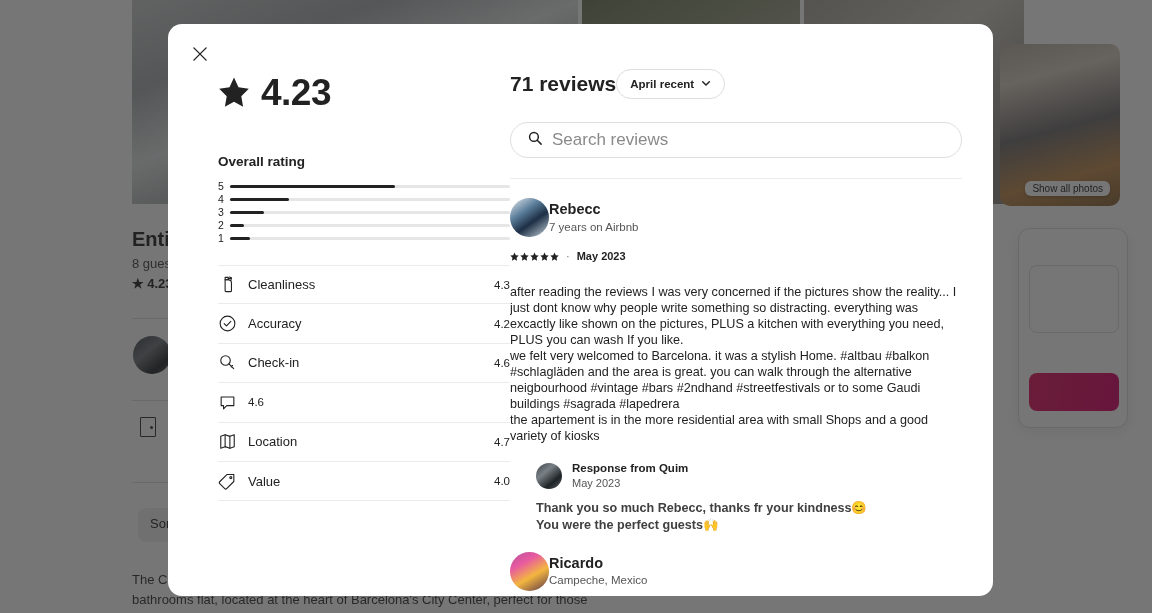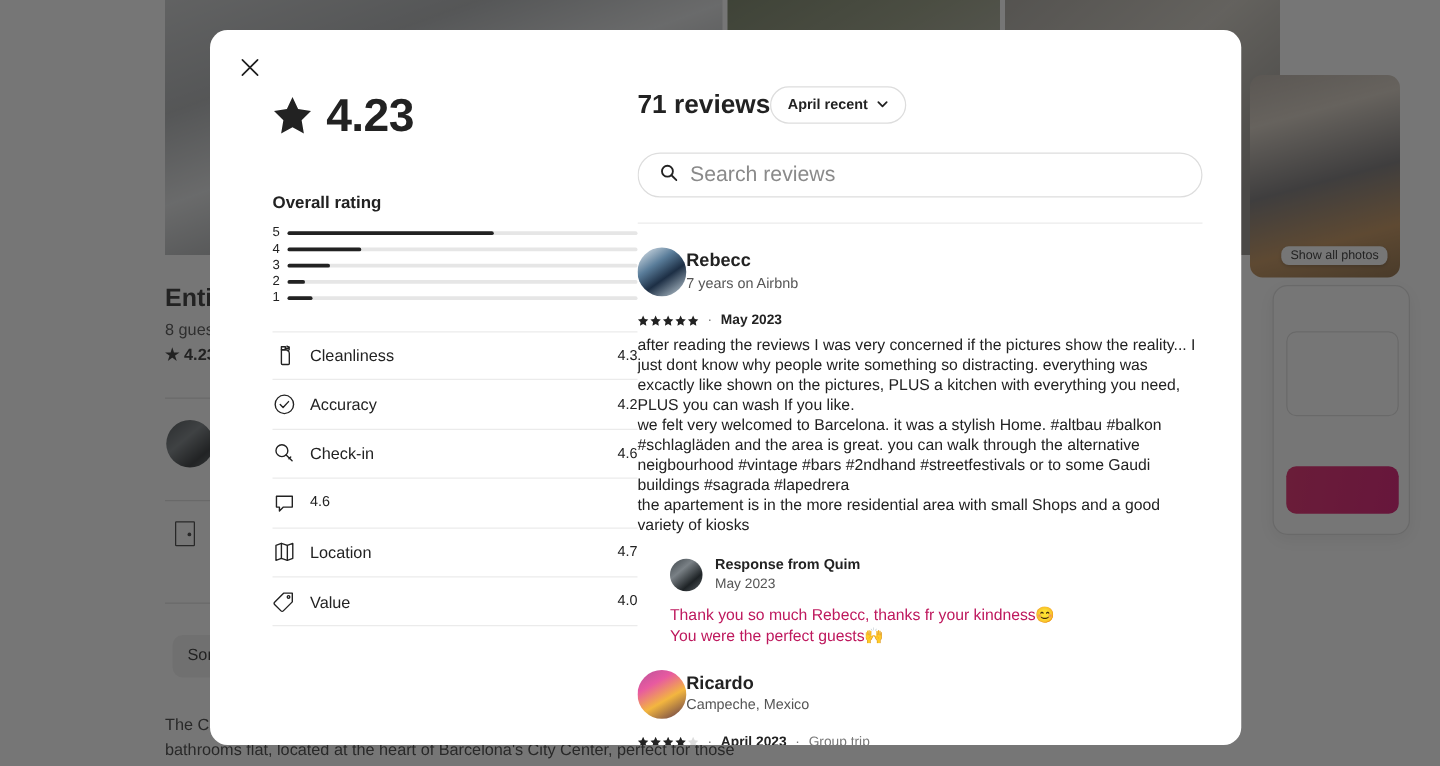--- a/index.html
+++ b/index.html
@@ -25,21 +25,21 @@
     border-radius: 0 0 0 0;
   }
   .photo.p1 { width: 446px; height: 204px;
     background: linear-gradient(160deg,#c9cbcc 0%,#a9acae 25%,#dfe1e2 45%,#8e9193 70%,#b6b9ba 100%); }
   .photo.p2 { width: 218px; height: 204px;
     background: linear-gradient(150deg,#6f7a5c 0%,#8f9579 30%,#b3b2a6 60%,#7c8271 100%); }
   .photo.p3 { width: 220px; height: 204px;
     background: linear-gradient(140deg,#a8a49c 0%,#cfcac0 40%,#8d8a84 80%); }
 
   .photo-side {
-    position: absolute; top: 60px; left: 1000px; width: 120px; height: 162px;
+    position: absolute; top: 44px; left: 1000px; width: 120px; height: 162px;
     border-radius: 10px;
     background: linear-gradient(165deg,#b8aea4 0%,#d6ccbf 22%,#6f6c6d 52%,#c08a4e 78%,#8a6438 100%);
   }
   .photo-side-badge {
     position: absolute; bottom: 10px; right: 10px;
     background: #fff; border-radius: 6px; padding: 2px 7px;
     font-size: 10px; color: #222; box-shadow: 0 1px 3px rgba(0,0,0,.25);
   }
 
   .listing-title { position: absolute; top: 228px; left: 132px; font-size: 20px; font-weight: 700; color: #222; white-space: nowrap; }
@@ -154,27 +154,27 @@
   .rev-name { font-size: 14.5px; font-weight: 600; color: #222; line-height: 1.35; }
   .rev-meta { font-size: 11.5px; color: #555; line-height: 1.35; }
 
   .rev-stars { display: flex; align-items: center; gap: 7px; margin-top: 13px; }
   .stars { display: flex; gap: 1px; }
   .stars svg { width: 9px; height: 9px; display: block; }
   .rev-date { font-size: 11px; font-weight: 600; color: #222; }
   .rev-sep { font-size: 11px; color: #777; }
   .rev-trip { font-size: 11px; color: #777; }
 
-  .rev-body { margin-top: 7px; font-size: 12.6px; line-height: 1.27; color: #222; white-space: pre-line; }
+  .rev-body { margin-top: 23px; font-size: 12.6px; line-height: 1.27; color: #222; white-space: pre-line; }
 
   .host-reply { margin-top: 16px; margin-left: 26px; }
   .reply-head { display: flex; align-items: center; gap: 10px; }
   .reply-name { font-size: 11.5px; font-weight: 600; color: #222; line-height: 1.35; }
   .reply-date { font-size: 11px; color: #555; line-height: 1.35; }
-  .reply-body { margin-top: 9px; font-size: 12.6px; line-height: 1.3; color: #be185d; white-space: pre-line; }
+  .reply-body { margin-top: 9px; font-size: 12.6px; line-height: 1.3; color: #404040; white-space: pre-line; font-weight: bold; }
 </style>
 </head>
 <body>
 
 <div id="page">
 
   <div class="bg-watermark">thecollectionbarcelona.com</div>
 
   <div class="photo-strip">
     <div class="photo p1"></div>

